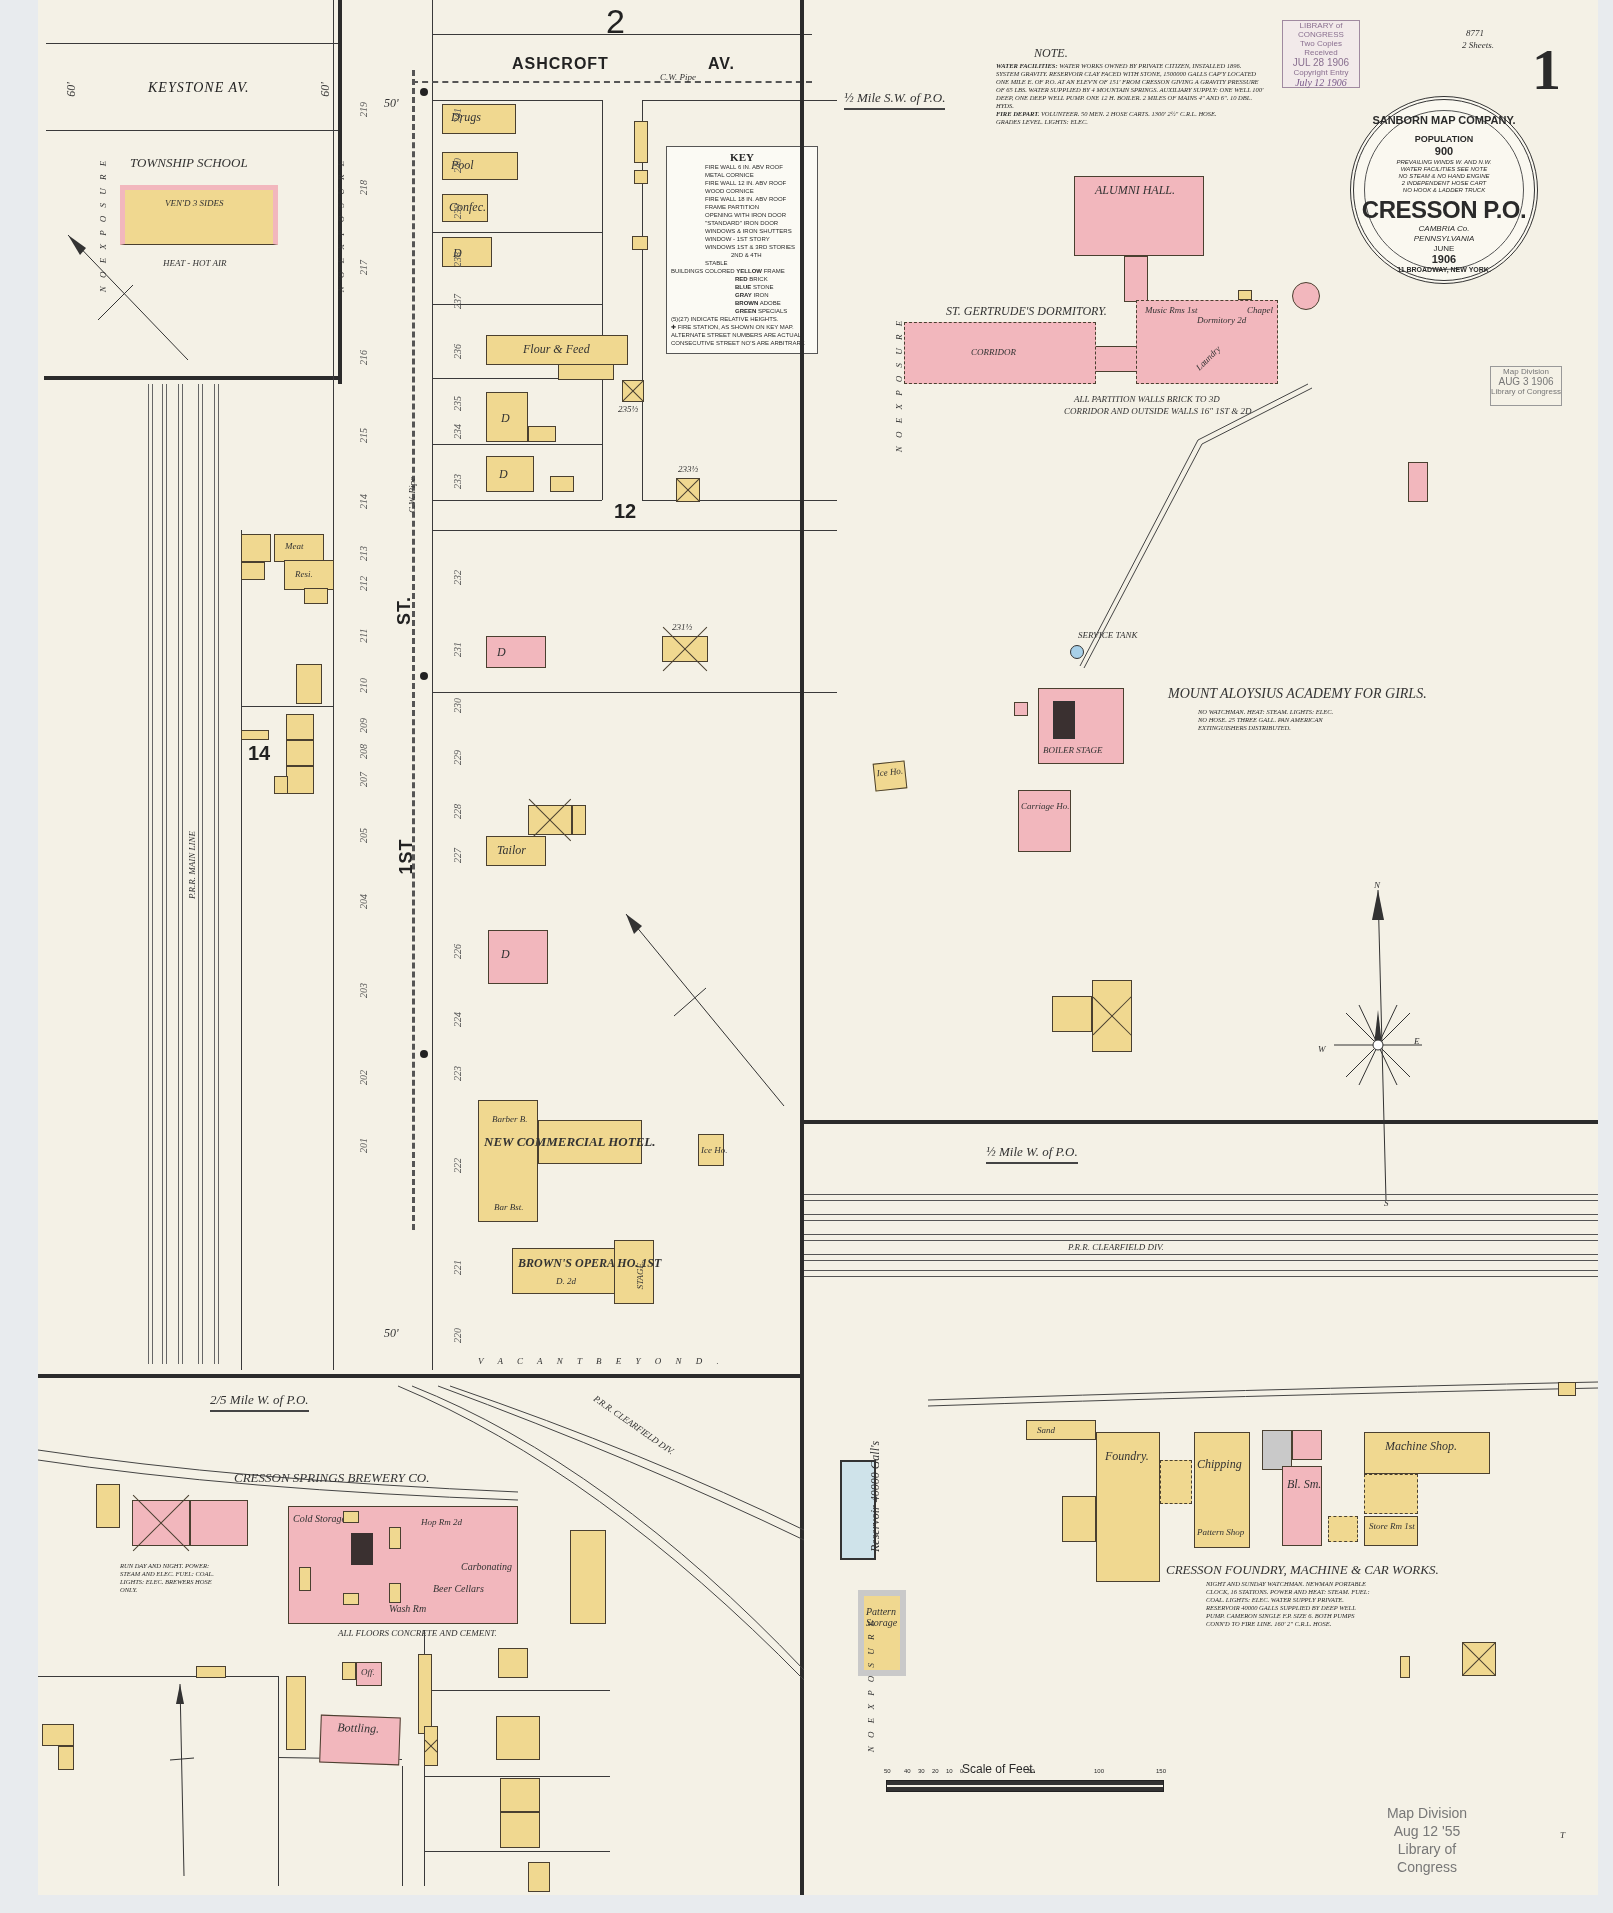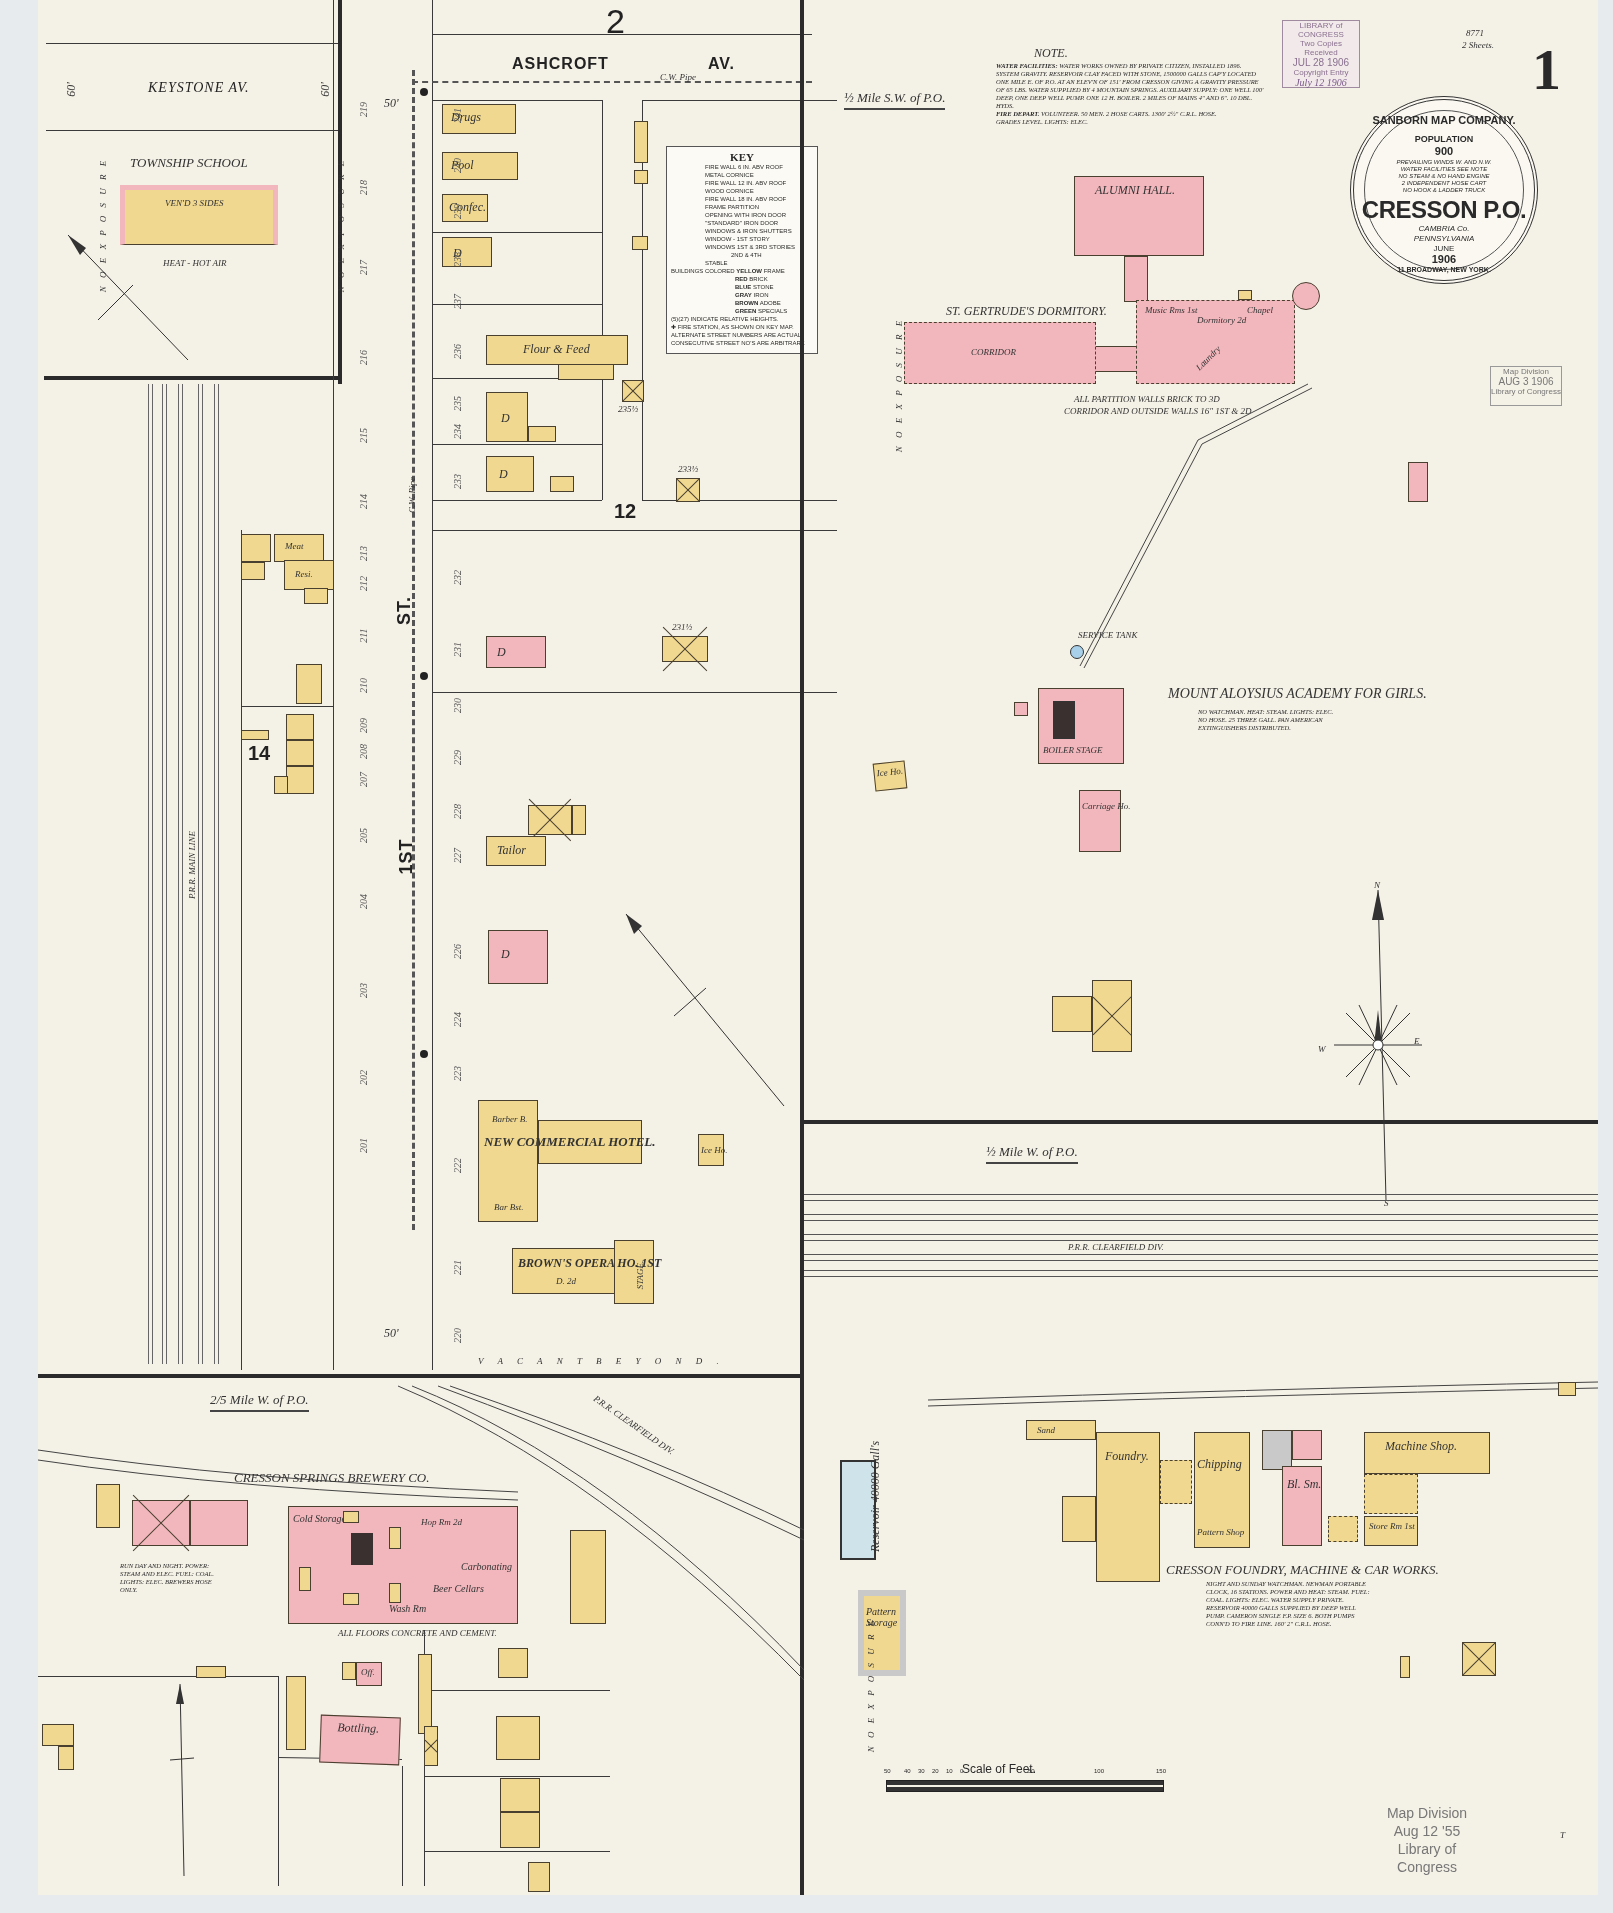--- a/index.html
+++ b/index.html
@@ -277,21 +277,21 @@
   <div class="bld r" style="left:1036px;top:176px;width:130px;height:80px;">
       <span class="lbl md" style="left:20px;top:6px;">ALUMNI HALL.</span>
     </div>
   <div class="bld r" style="left:1086px;top:256px;width:24px;height:46px;"></div>
 
   <div class="lbl md" style="left:908px;top:304px;">ST. GERTRUDE'S DORMITORY.</div>
   <div class="bld r dashed" style="left:866px;top:322px;width:192px;height:62px;">
       <span class="lbl sm" style="left:66px;top:24px;">CORRIDOR</span>
     </div>
   <div class="bld r" style="left:1058px;top:346px;width:40px;height:26px;border-left:none;border-right:none;"></div>
-  <div class="bld r dashed" style="left:1098px;top:300px;width:159px;height:84px;">
+  <div class="bld r dashed" style="left:1098px;top:300px;width:142px;height:84px;">
     <span class="lbl sm" style="left:8px;top:4px;">Music Rms 1st</span>
     <span class="lbl sm" style="left:60px;top:14px;">Dormitory 2d</span>
     <span class="lbl sm" style="left:110px;top:4px;">Chapel</span>
     <span class="lbl sm" style="left:56px;top:52px;transform:rotate(-45deg);">Laundry</span>
   </div>
   <div class="bld y" style="left:1200px;top:290px;width:14px;height:10px;"></div>
   <div class="abs" style="left:1254px;top:282px;width:26px;height:26px;border-radius:50%;background:#f2b7bd;border:1.5px solid #4a4030;"></div>
   <div class="bld r" style="left:1370px;top:462px;width:20px;height:40px;"></div>
   <div class="lbl sm" style="left:1036px;top:394px;">ALL PARTITION WALLS BRICK TO 3D</div>
   <div class="lbl sm" style="left:1026px;top:406px;">CORRIDOR AND OUTSIDE WALLS 16" 1ST &amp; 2D</div>
@@ -302,21 +302,21 @@
   <div class="lbl sm" style="left:1040px;top:630px;">SERVICE TANK</div>
   <div class="abs" style="left:1032px;top:645px;width:12px;height:12px;border-radius:50%;background:#a8d0e8;border:1px solid #333;"></div>
   <div class="bld r" style="left:1000px;top:688px;width:86px;height:76px;">
     <div class="abs" style="left:14px;top:12px;width:20px;height:36px;border:1px solid #333;background:#3a3030;"></div>
     <span class="lbl sm" style="left:4px;top:56px;">BOILER STAGE</span>
   </div>
   <div class="bld r" style="left:976px;top:702px;width:14px;height:14px;"></div>
   <div class="bld y" style="left:836px;top:762px;width:32px;height:28px;transform:rotate(-6deg);">
       <span class="lbl sm" style="left:2px;top:4px;">Ice Ho.</span>
     </div>
-  <div class="bld r" style="left:1041px;top:790px;width:42px;height:62px;">
+  <div class="bld r" style="left:980px;top:790px;width:53px;height:62px;">
       <span class="lbl sm" style="left:2px;top:10px;">Carriage Ho.</span>
     </div>
   <div class="lbl md" style="left:1130px;top:686px;font-size:14px;">MOUNT ALOYSIUS ACADEMY FOR GIRLS.</div>
   <div class="abs" style="left:1160px;top:708px;width:140px;font-size:6.5px;line-height:8px;font-family:'Liberation Serif',serif;font-style:italic;">NO WATCHMAN. HEAT: STEAM. LIGHTS: ELEC. NO HOSE. 25 THREE GALL. PAN AMERICAN EXTINGUISHERS DISTRIBUTED.</div>
   <div class="bld y" style="left:1014px;top:996px;width:40px;height:36px;"></div>
   <div class="bld y xbox" style="left:1054px;top:980px;width:40px;height:72px;"></div>
 
   <svg class="abs" style="left:1286px;top:880px;" width="100" height="340">
     <line x1="54" y1="10" x2="62" y2="320" stroke="#333" stroke-width="1"></line>
     <polygon points="54,10 48,40 60,40" fill="#333"></polygon>

